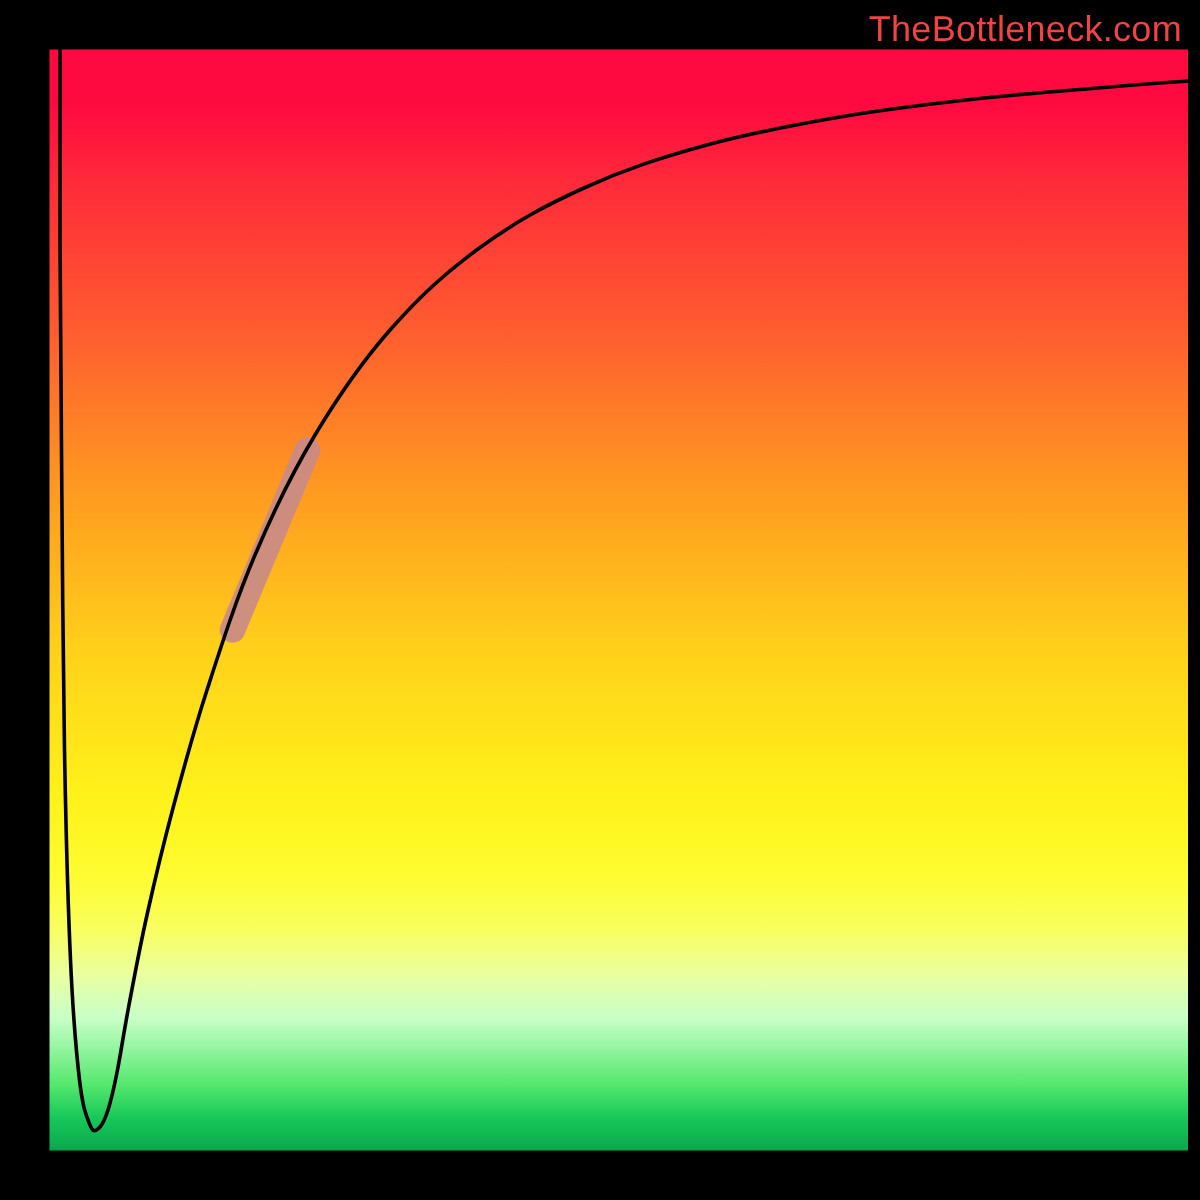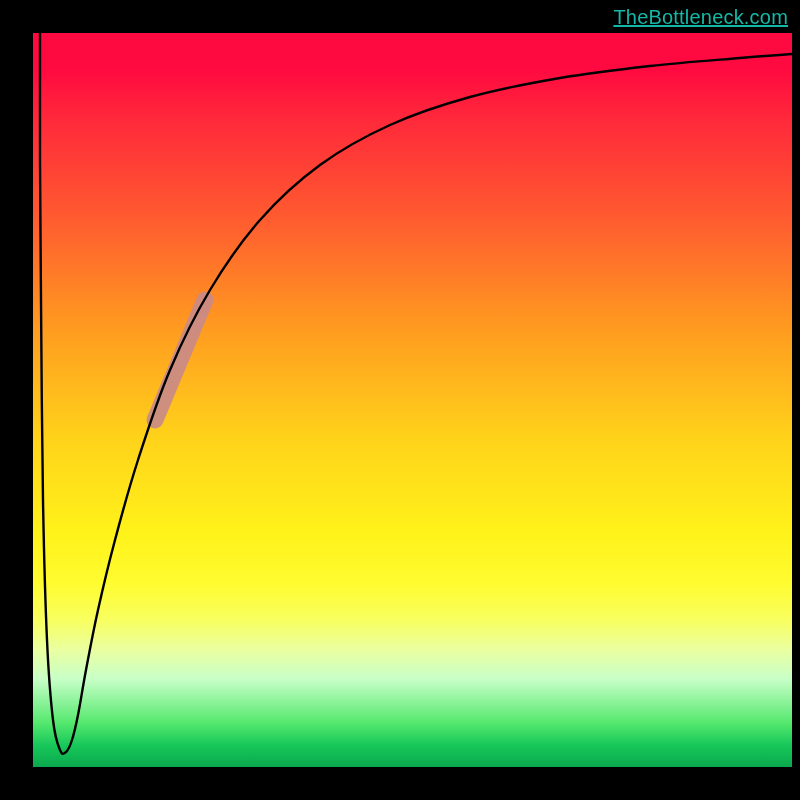--- a/index.html
+++ b/index.html
@@ -32,25 +32,24 @@
       #f8ff60 80%,
       #eaffa0 84%,
       #c8ffc8 88%,
       #55e86e 94%,
       #18c85a 97%,
       #0aa84d 100%
     );
   }
   .attribution {
     position: absolute;
-    color: #14b8a6;
-    font-size: 20px;
+    color: #ef4444;
+    font-size: 24px;
     letter-spacing: 0.2px;
     user-select: none;
-    text-decoration: underline;
   }
   svg.curve {
     position: absolute;
     overflow: visible;
   }
 </style>
 </head>
 <body>
 
 <div class="stage">

